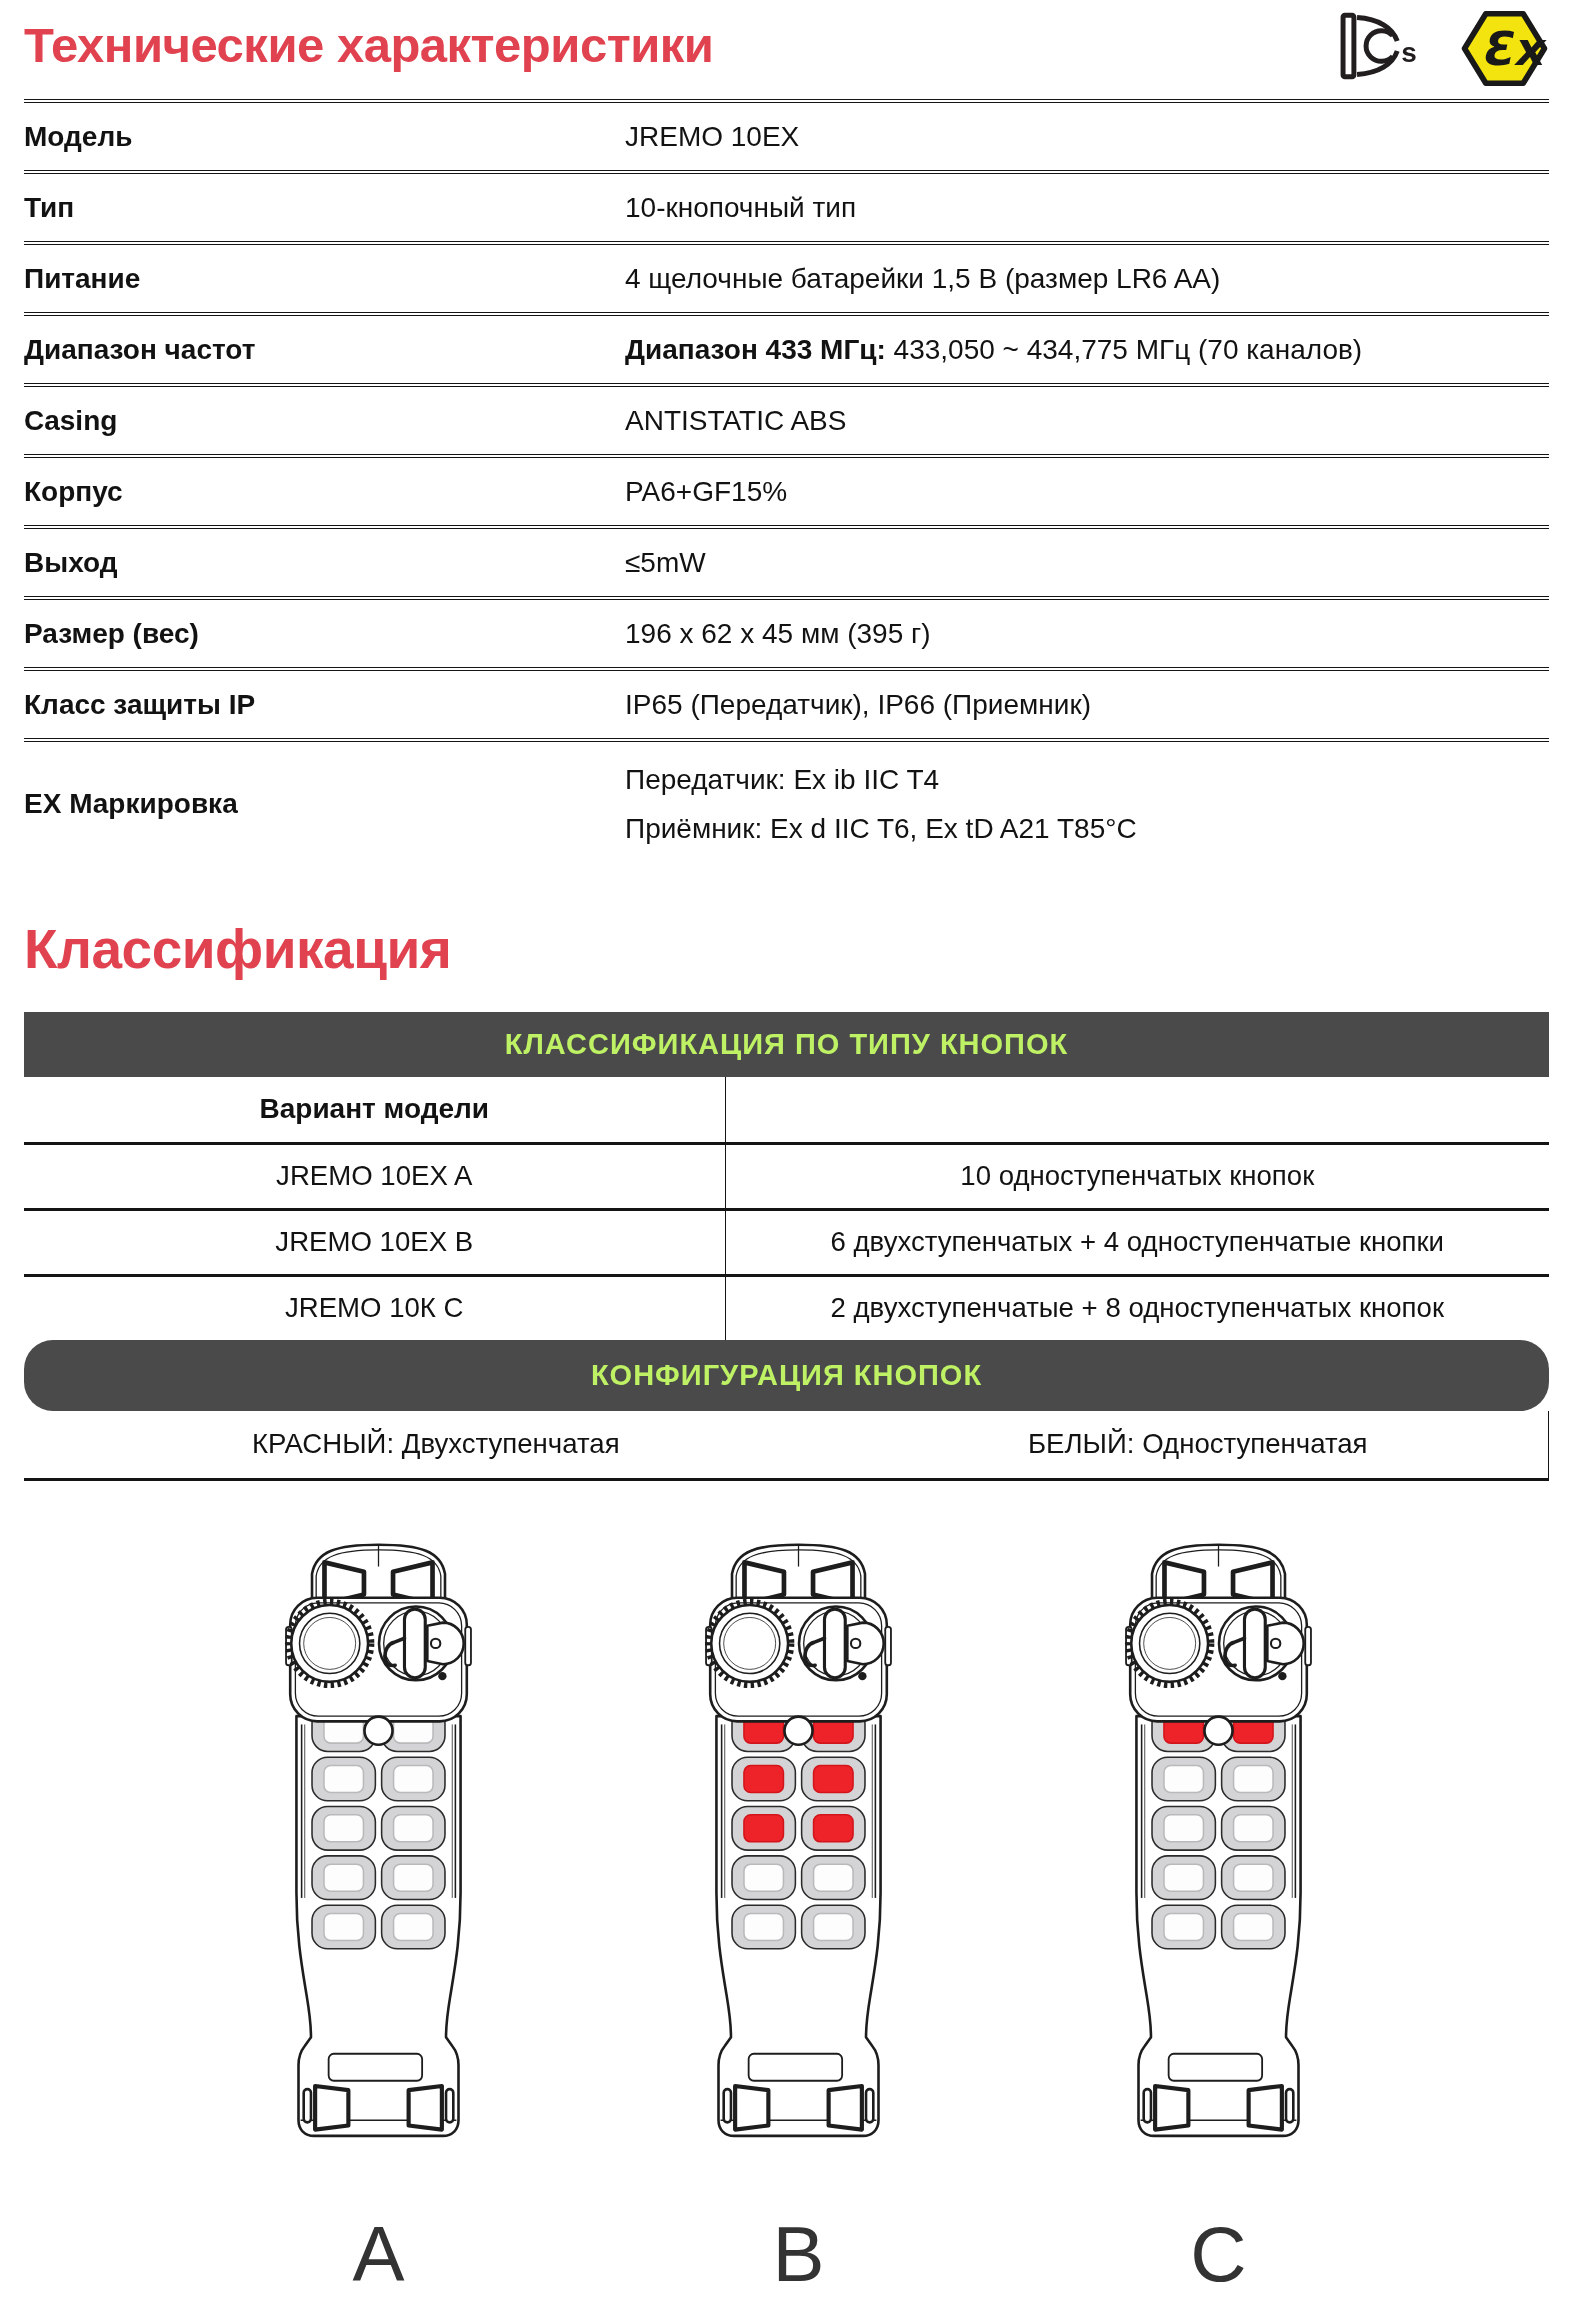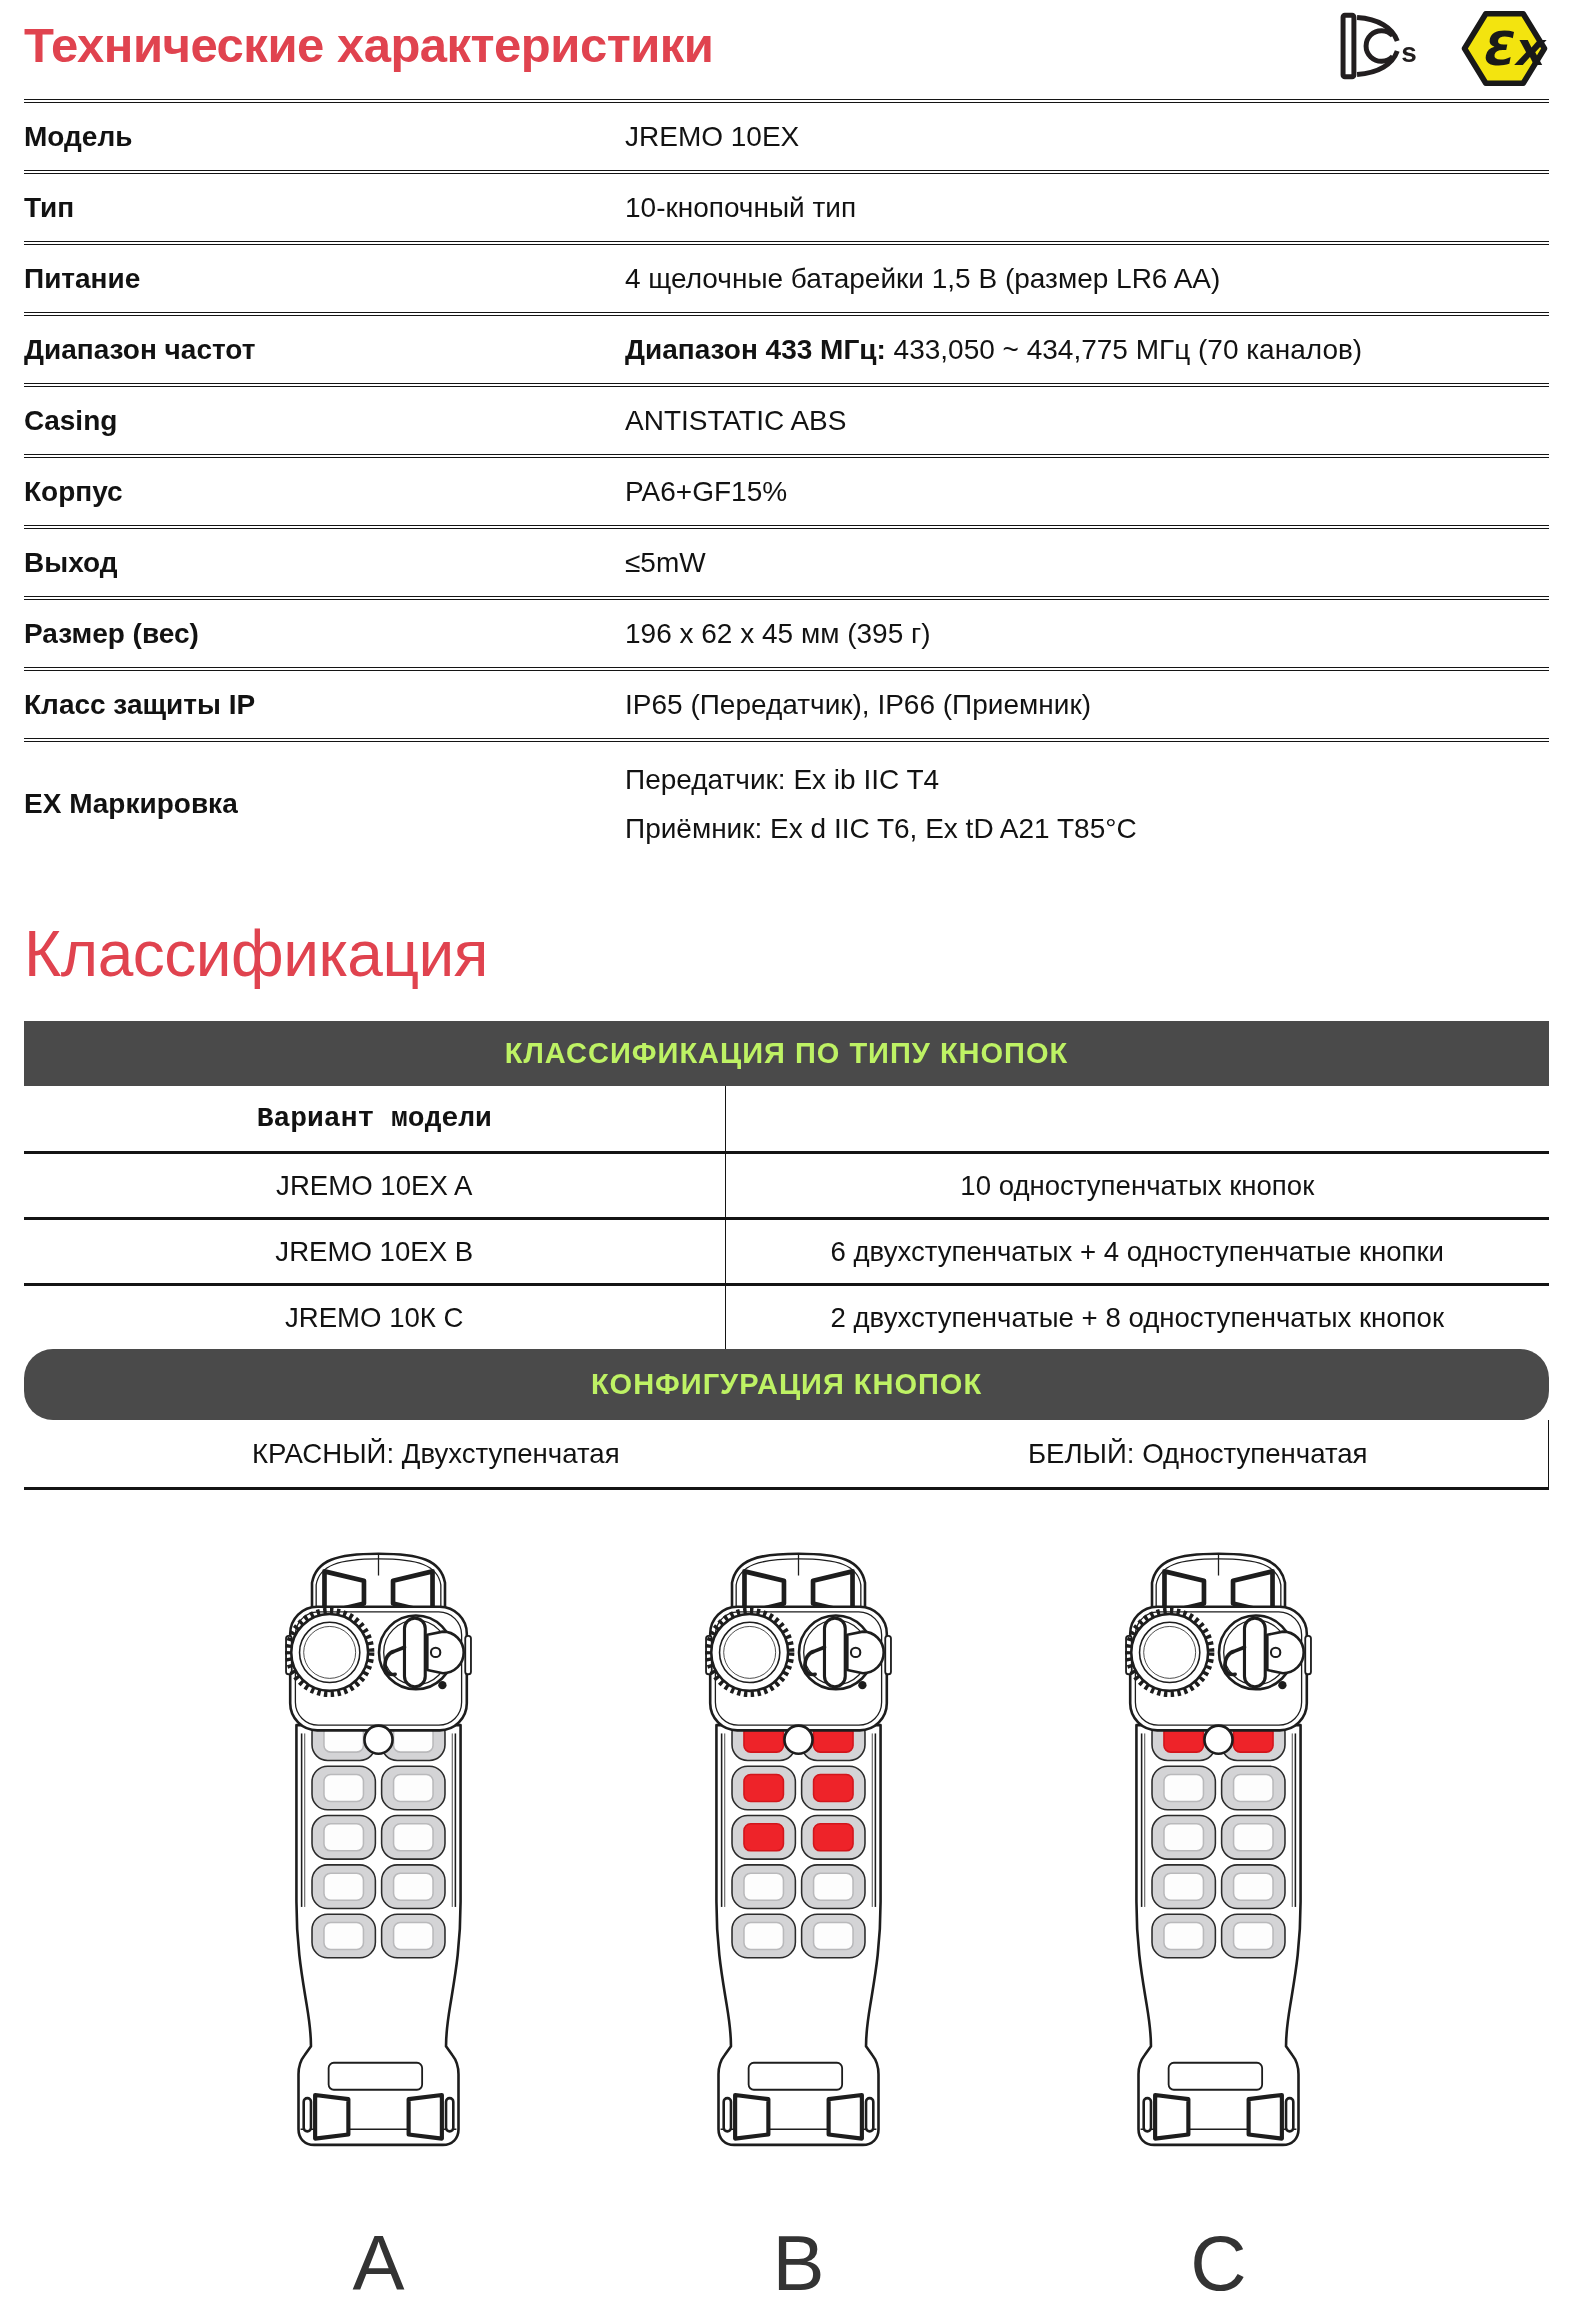--- a/index.html
+++ b/index.html
@@ -25,34 +25,34 @@
 
   
   .spec-table{width:100%;}
   .spec-row{display:flex;align-items:center;min-height:71px;border-top:4.7px double var(--line);padding:4.2px 0;}
   .spec-row.tall{min-height:127px;}
   .spec-label{width:601px;flex:0 0 601px;font-weight:700;font-size:28px;}
   .spec-value{font-size:28px;line-height:1.75;}
   .spec-value .vb{font-weight:700;}
 
   
-  .section-title{margin:54px 0 0;font-size:64px;font-weight:400;color:var(--accent);line-height:1.1;letter-spacing:-0.5px;}
+  .section-title{margin:54px 0 0;font-size:55px;font-weight:700;color:var(--accent);line-height:1.1;letter-spacing:-0.5px;}
 
   
   .ct{margin-top:32px;border-bottom:3.1px solid var(--line);}
   .ct-bar{background:var(--bar);color:#bef264;text-align:center;font-weight:700;font-size:29px;
           letter-spacing:1px;padding:0;height:65px;display:flex;align-items:center;justify-content:center;}
   .ct-bar.second{height:71px;border-radius:29px;}
   .ct-row{display:flex;align-items:stretch;}
   .ct-row.lined{border-top:3.1px solid var(--line);}
   .ct-cell{display:flex;align-items:center;justify-content:center;text-align:center;font-size:27.6px;padding:6.2px 10.4px;}
   .ct-cell.left{flex:0 0 46%;border-right:1.6px solid var(--line);}
   .ct-cell.right{flex:1 1 auto;}
   .ct-row.cols-header{min-height:65px;}
-  .ct-row.cols-header .ct-cell{font-weight:700;font-size:28px;font-family:Liberation Mono, monospace;}
+  .ct-row.cols-header .ct-cell{font-weight:700;font-size:28px;}
   .ct-row.data{min-height:66px;}
   .ct-row.config{min-height:67px;}
 
   
   .remotes{display:flex;justify-content:space-between;padding-left:261px;padding-right:237px;margin-top:58px;}
   .remote-figure{display:flex;flex-direction:column;align-items:center;}
   .remote-figure svg{display:block;}
   .remote-letter{margin-top:74px;font-size:78px;font-weight:400;color:#333;line-height:1.05;}
 </style>
 </head>

